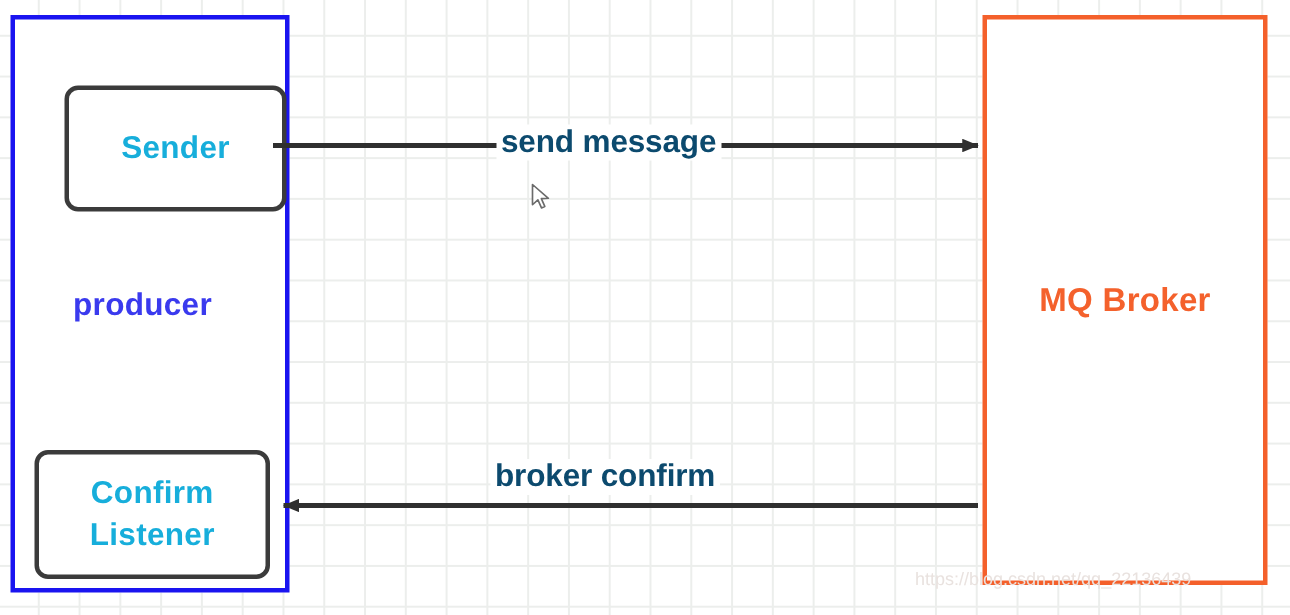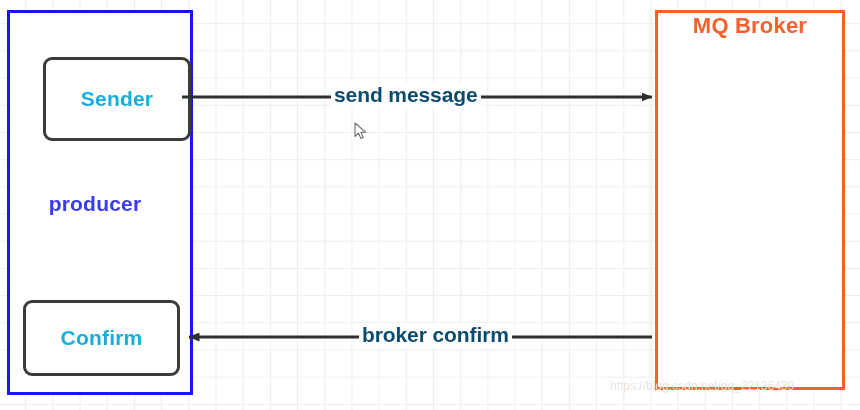--- a/index.html
+++ b/index.html
@@ -67,34 +67,35 @@
     left: 33px;
     top: 57px;
     width: 148px;
     height: 84px;
     margin-left: 10px;
   }
   .node-listener {
     left: 23px;
     top: 300px;
     width: 157px;
-    height: 76px;
+    height: 86px;
   }
 
   
   .broker-box {
     position: absolute;
     left: 655px;
     top: 10px;
     width: 190px;
     height: 380px;
     box-sizing: border-box;
     border: 3px solid #f4602b;
     background: #ffffff;
     display: flex;
+    align-items: center;
     justify-content: center;
   }
   .broker-label {
     font-size: 22px;
     font-weight: bold;
     color: #f4612c;
     letter-spacing: 0.2px;
     white-space: nowrap;
   }
 
@@ -118,22 +119,21 @@
     padding: 0 3px;
     white-space: nowrap;
     letter-spacing: -0.1px;
   }
   .label-send {
     left: 331px;
     top: 83px;
   }
   .label-confirm {
     left: 327px;
-    top: 323px;
-    margin-left: 32px;
+    top: 306px;
   }
 
   
   .cursor {
     position: absolute;
     left: 354px;
     top: 122px;
     width: 14px;
     height: 18px;
   }
@@ -157,20 +157,21 @@
   <div class="producer-box"></div>
 
   <div class="node node-sender">
     <span>Sender</span>
   </div>
 
   <div class="producer-label">producer</div>
 
   <div class="node node-listener">
     <span>Confirm</span>
+    <span>Listener</span>
   </div>
 
   <div class="broker-box">
     <span class="broker-label">MQ Broker</span>
   </div>
 
   <svg class="arrow-layer" viewBox="0 0 860 410" width="860" height="410">
     <defs>
       <marker id="arrowR" markerWidth="11" markerHeight="9" refX="10.5" refY="4.5" orient="auto" markerUnits="userSpaceOnUse">
         <path d="M0,0 L11,4.5 L0,9 Z" fill="#2f2f2f"></path>

